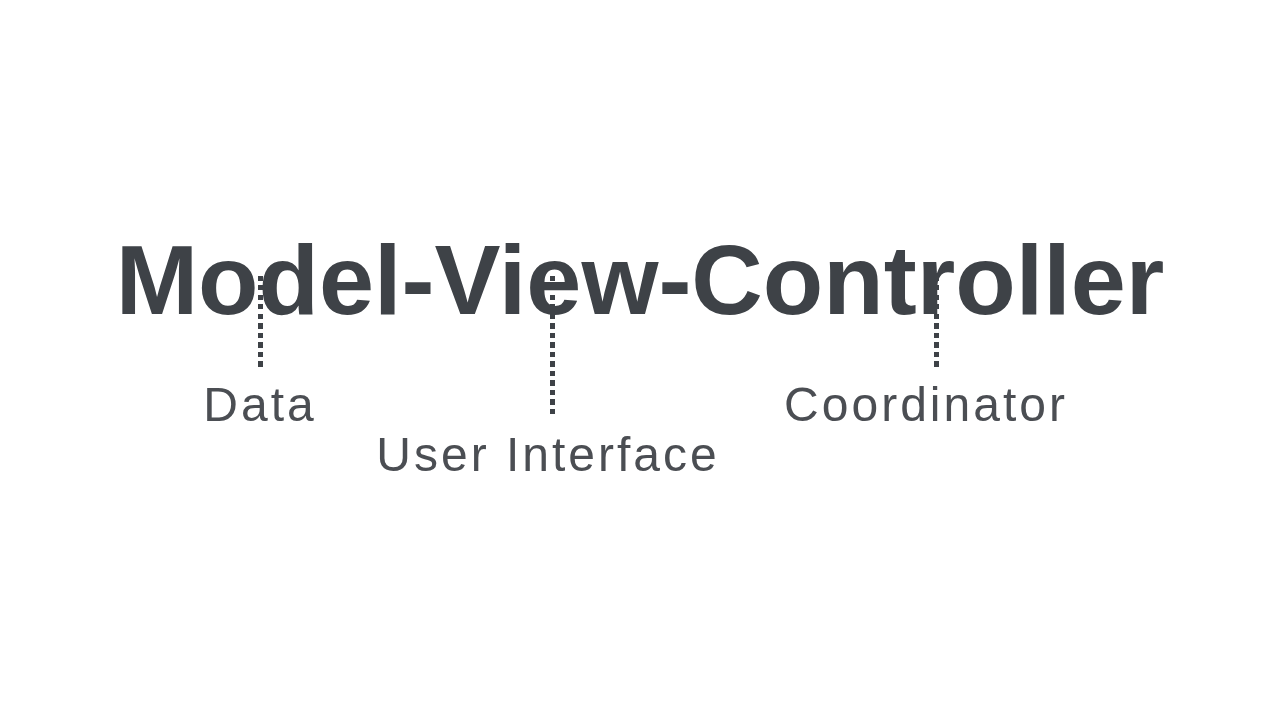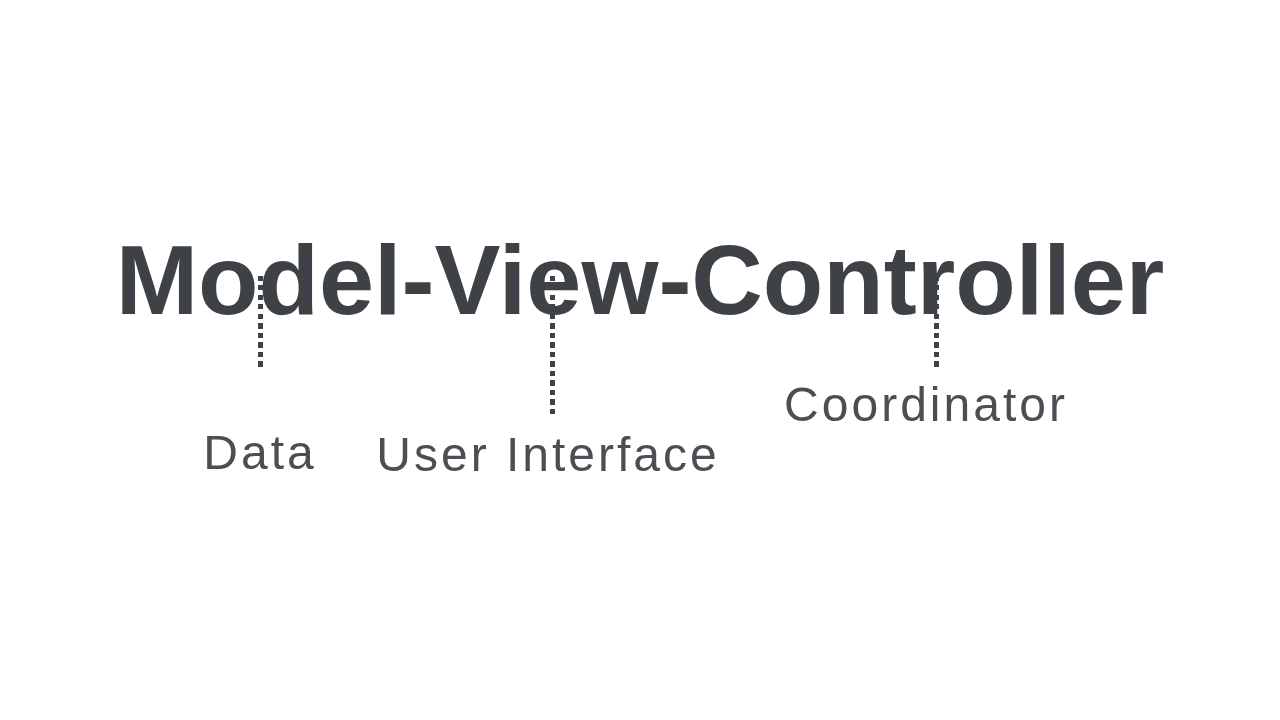--- a/index.html
+++ b/index.html
@@ -43,21 +43,21 @@
   .label {
     position: absolute;
     transform: translateX(-50%);
     font-size: 48px;
     line-height: 1;
     font-weight: normal;
     letter-spacing: 3px;
     color: #4b4e53;
     white-space: nowrap;
   }
-  .label-model      { left: 260px; top: 381px; margin-top: 48px; }
+  .label-model      { left: 260px; top: 381px; }
   .label-view       { left: 548px; top: 431px; }
   .label-controller { left: 926px; top: 381px; }
 </style>
 </head>
 <body>
 
 <div class="stage">
 
   <h1 class="title">Model-View-Controller</h1>
 

